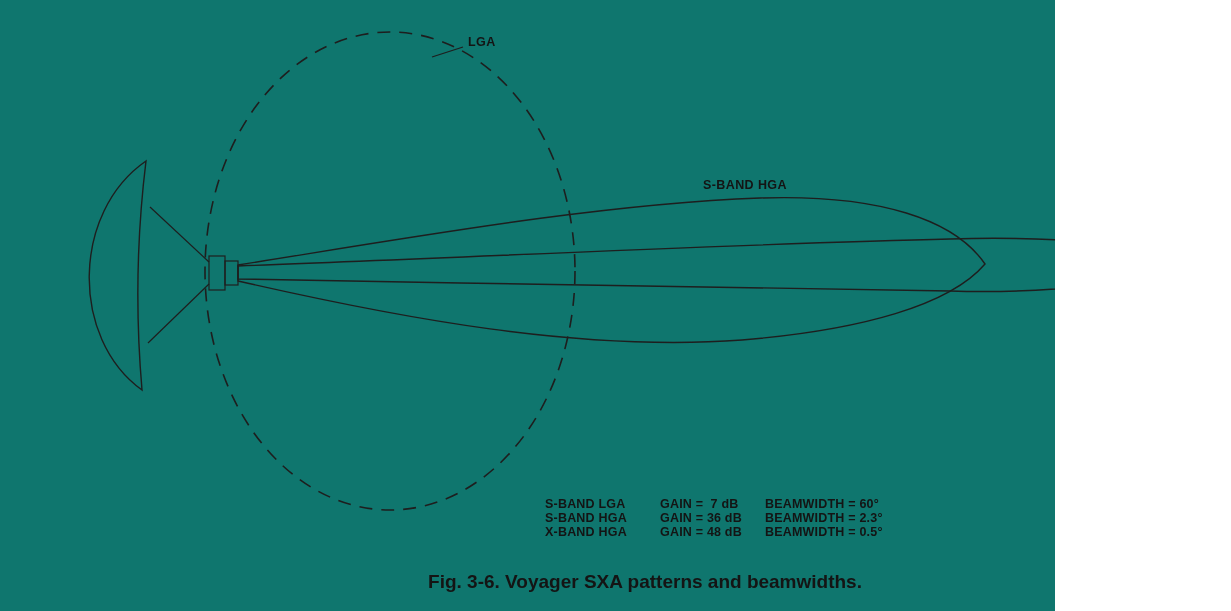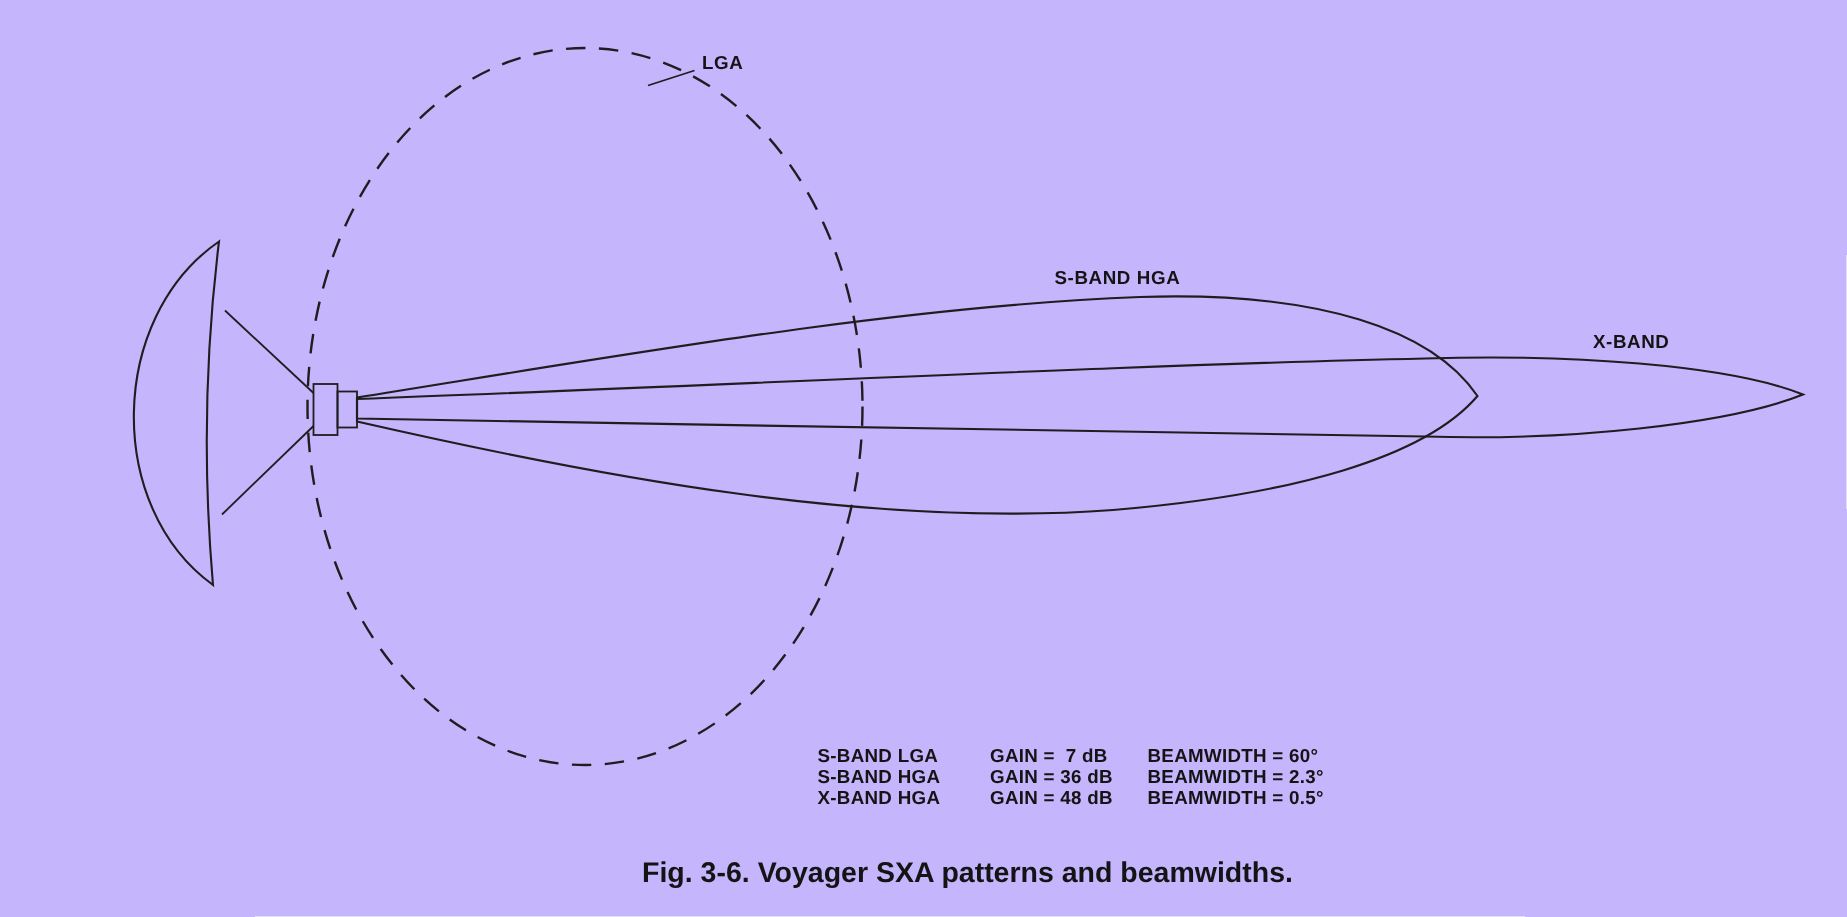--- a/index.html
+++ b/index.html
@@ -2,23 +2,23 @@
 <html><head>
 <meta charset="utf-8">
 <style>
   html, body {
     margin: 0;
     padding: 0;
     background: #ffffff;
   }
   .page {
     position: relative;
-    width: 1231px;
+    width: 1055px;
     height: 611px;
-    background: #c4b5fd;
+    background: #0f766e;
     font-family: "Liberation Sans", sans-serif;
     overflow: hidden;
   }
   svg {
     display: block;
   }
   svg text {
     fill: #141414;
     white-space: pre;
   }

